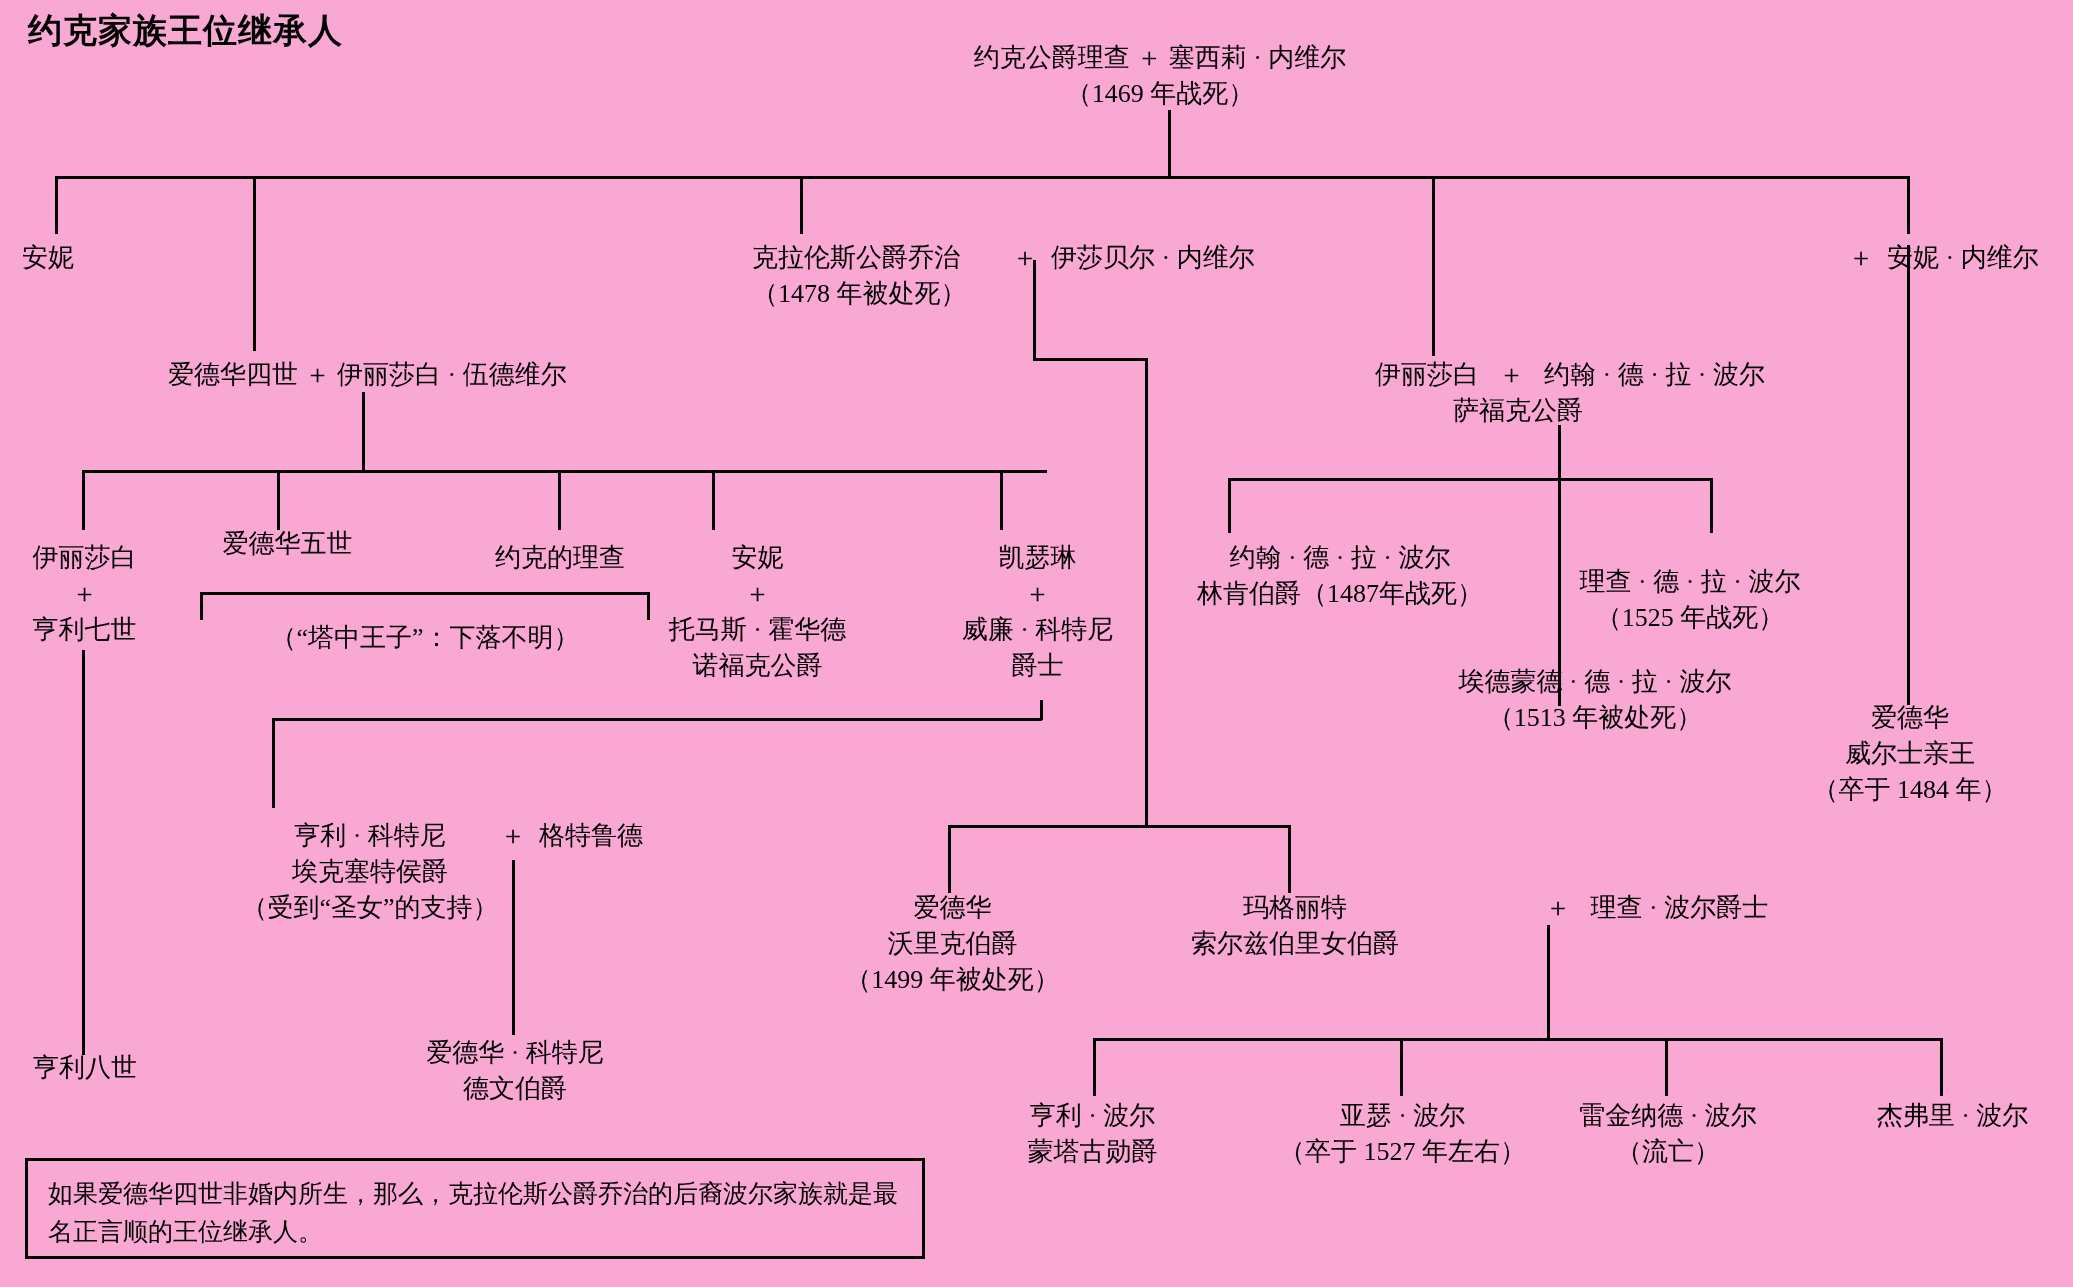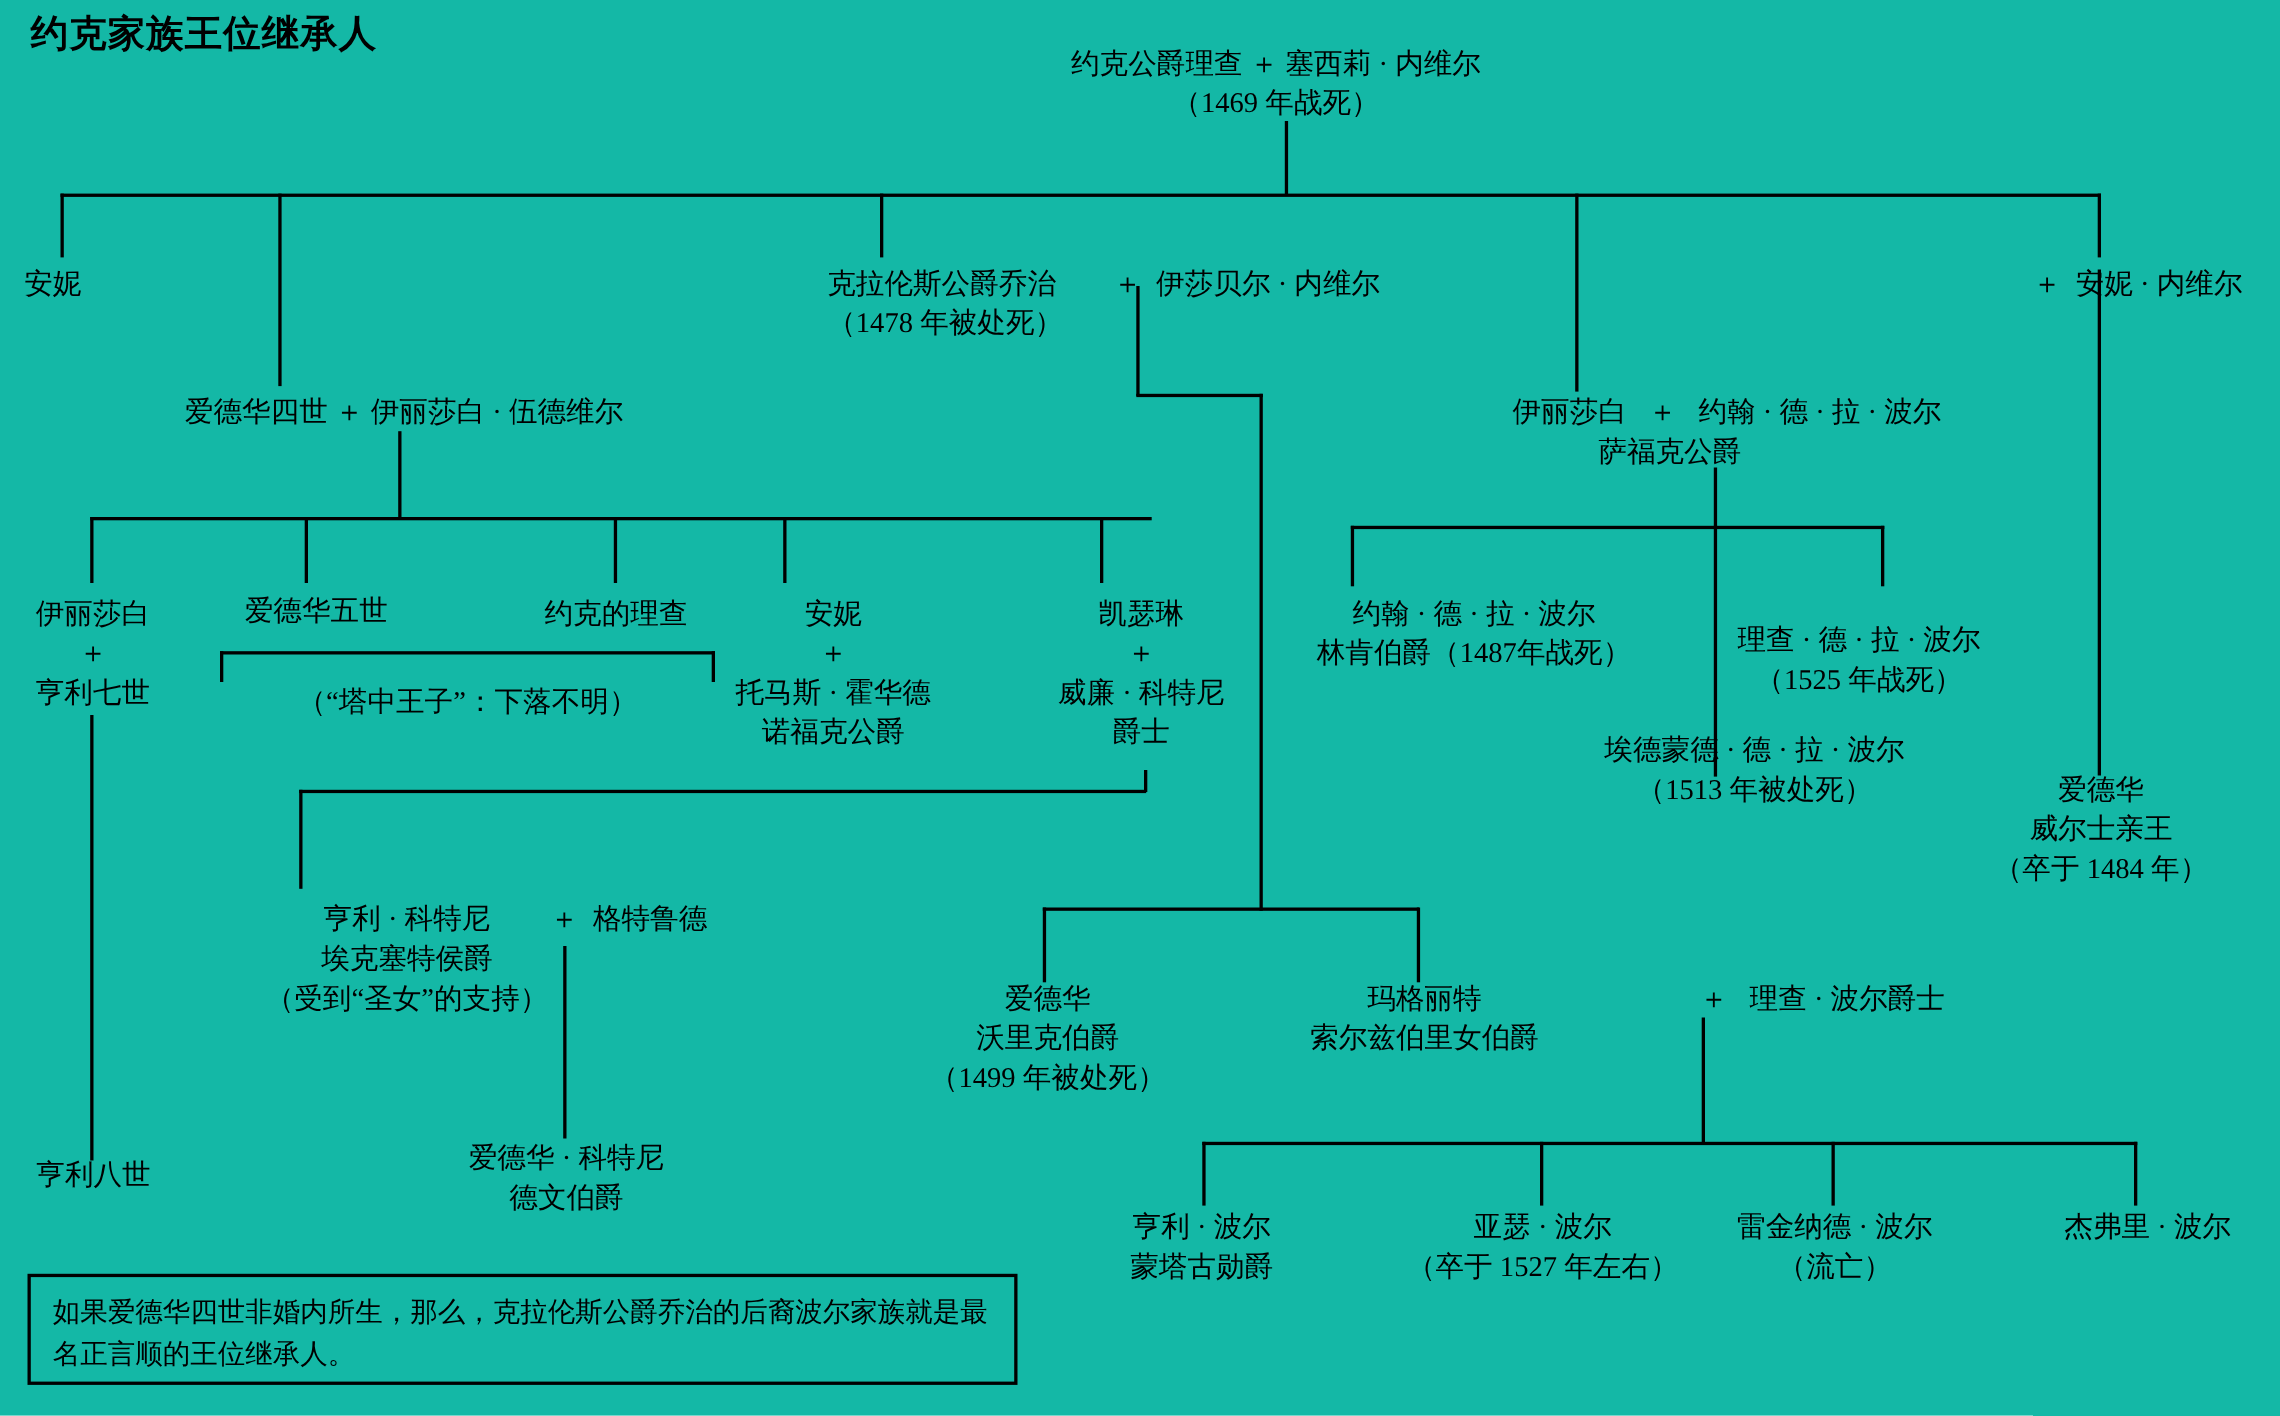--- a/index.html
+++ b/index.html
@@ -9,21 +9,21 @@
   }
   body {
     font-family: "Liberation Serif", "DejaVu Serif", serif;
     color: #000000;
   }
   #stage {
     position: relative;
     width: 2073px;
     height: 1287px;
     overflow: hidden;
-    background: #14b8a6;
+    background: #f9a8d4;
   }
   .title {
     position: absolute;
     font-size: 34px;
     font-weight: bold;
     letter-spacing: 1px;
     white-space: nowrap;
   }
   .node {
     position: absolute;
@@ -91,21 +91,21 @@
   <div class="line vline" style="left:82px; top:470px; height:60px;"></div>
   <div class="line vline" style="left:277px; top:470px; height:60px;"></div>
   <div class="line vline" style="left:558px; top:470px; height:60px;"></div>
   <div class="line vline" style="left:712px; top:470px; height:60px;"></div>
   <div class="line vline" style="left:1000px; top:470px; height:60px;"></div>
 
   <div class="node center" style="left:2px; top:540px; width:165px;">伊丽莎白
 ＋
 亨利七世</div>
 
-  <div class="node center" style="left:195px; top:540px; width:185px;font-family:Liberation Mono, monospace;">爱德华五世</div>
+  <div class="node center" style="left:195px; top:526px; width:185px;">爱德华五世</div>
 
   <div class="node center" style="left:465px; top:540px; width:190px;">约克的理查</div>
 
   <div class="line hline" style="left:200px; top:592px; width:450px;"></div>
   <div class="line vline" style="left:200px; top:592px; height:28px;"></div>
   <div class="line vline" style="left:647px; top:592px; height:28px;"></div>
 
   <div class="node center" style="left:230px; top:620px; width:390px;">（“塔中王子”：下落不明）</div>
 
   <div class="node center" style="left:645px; top:540px; width:225px;">安妮

